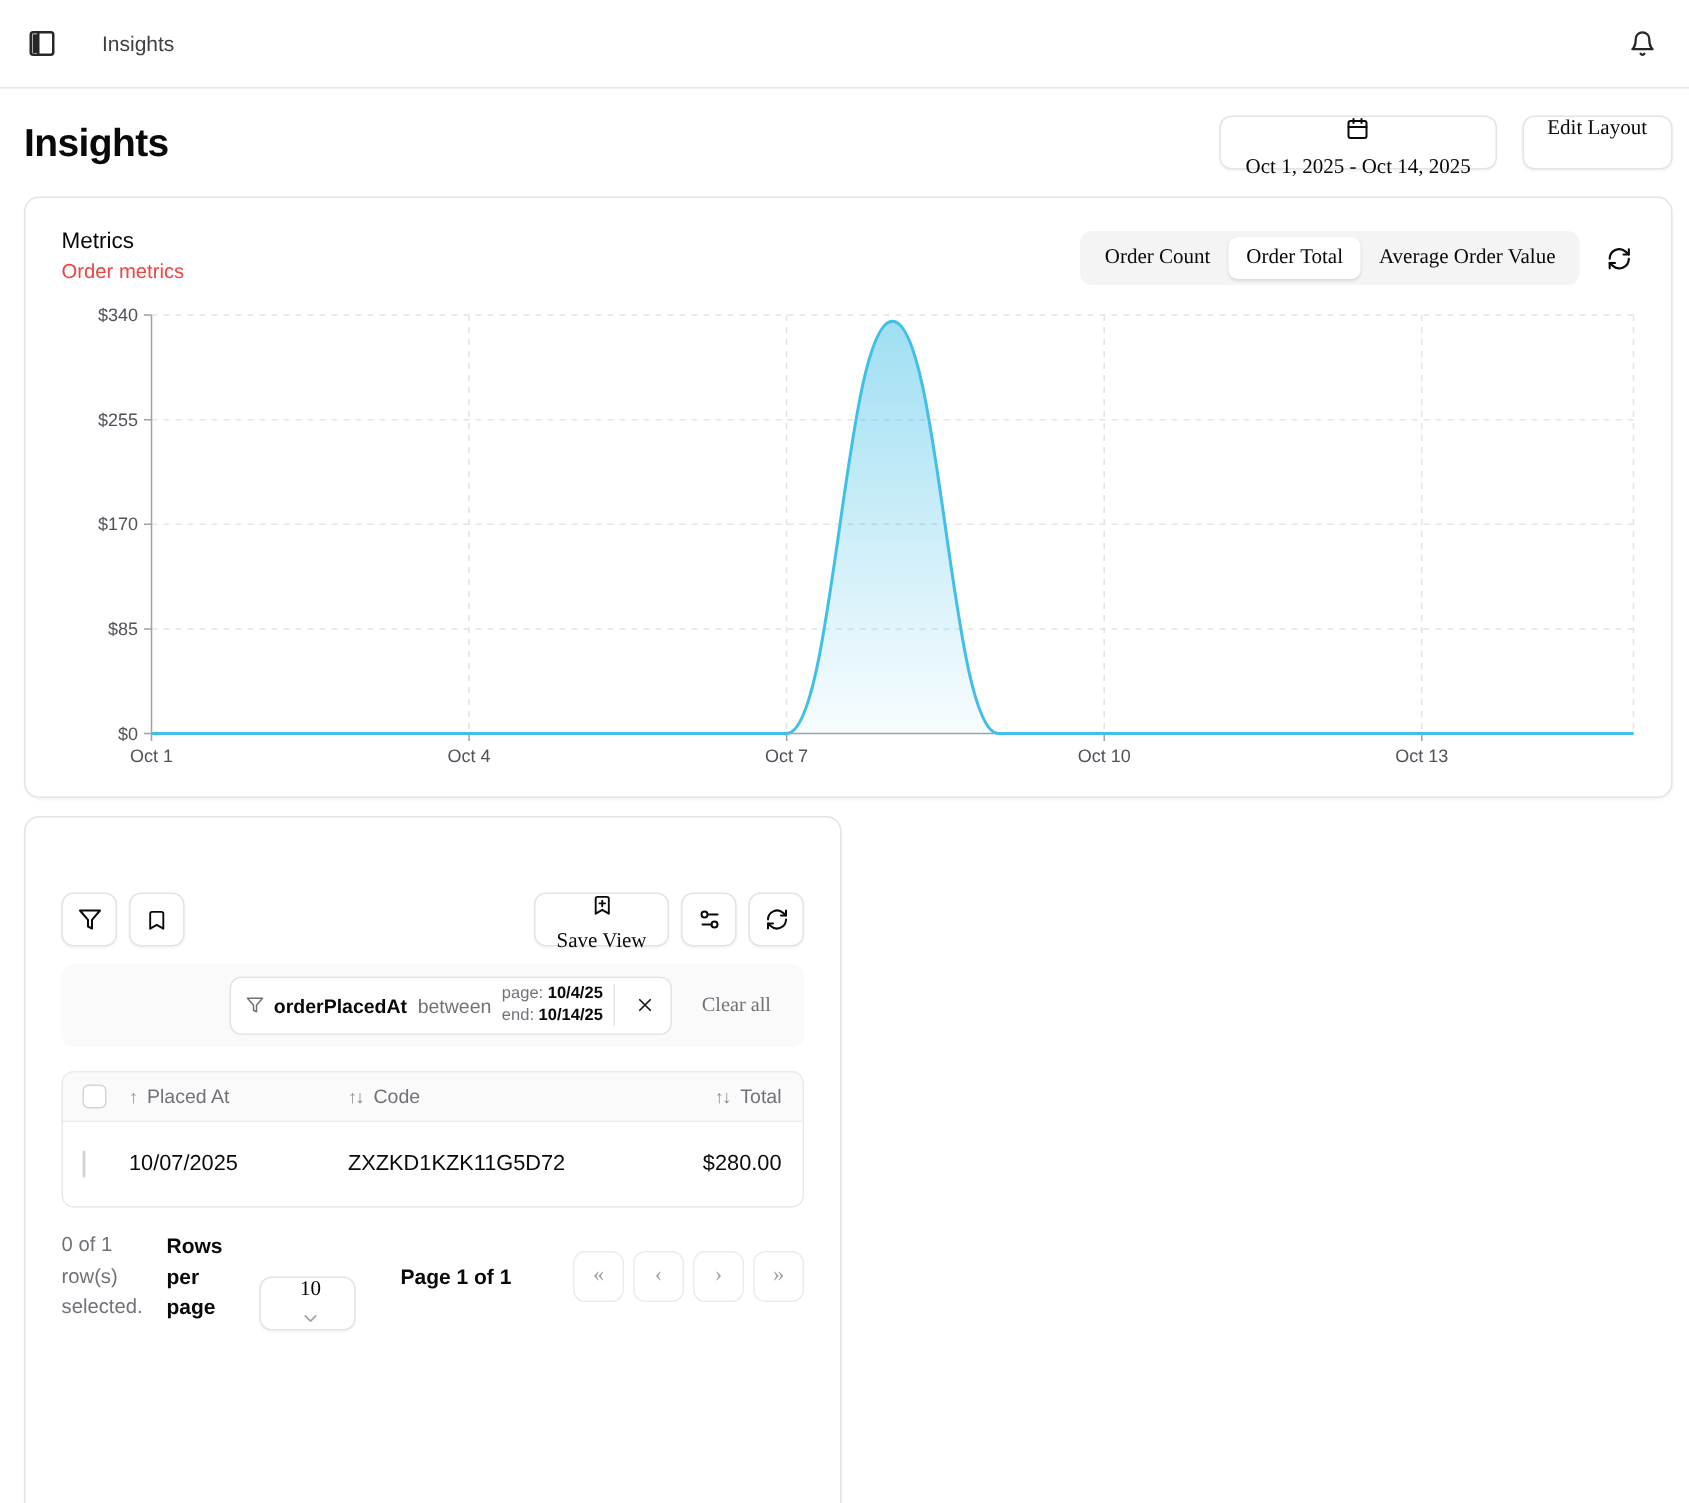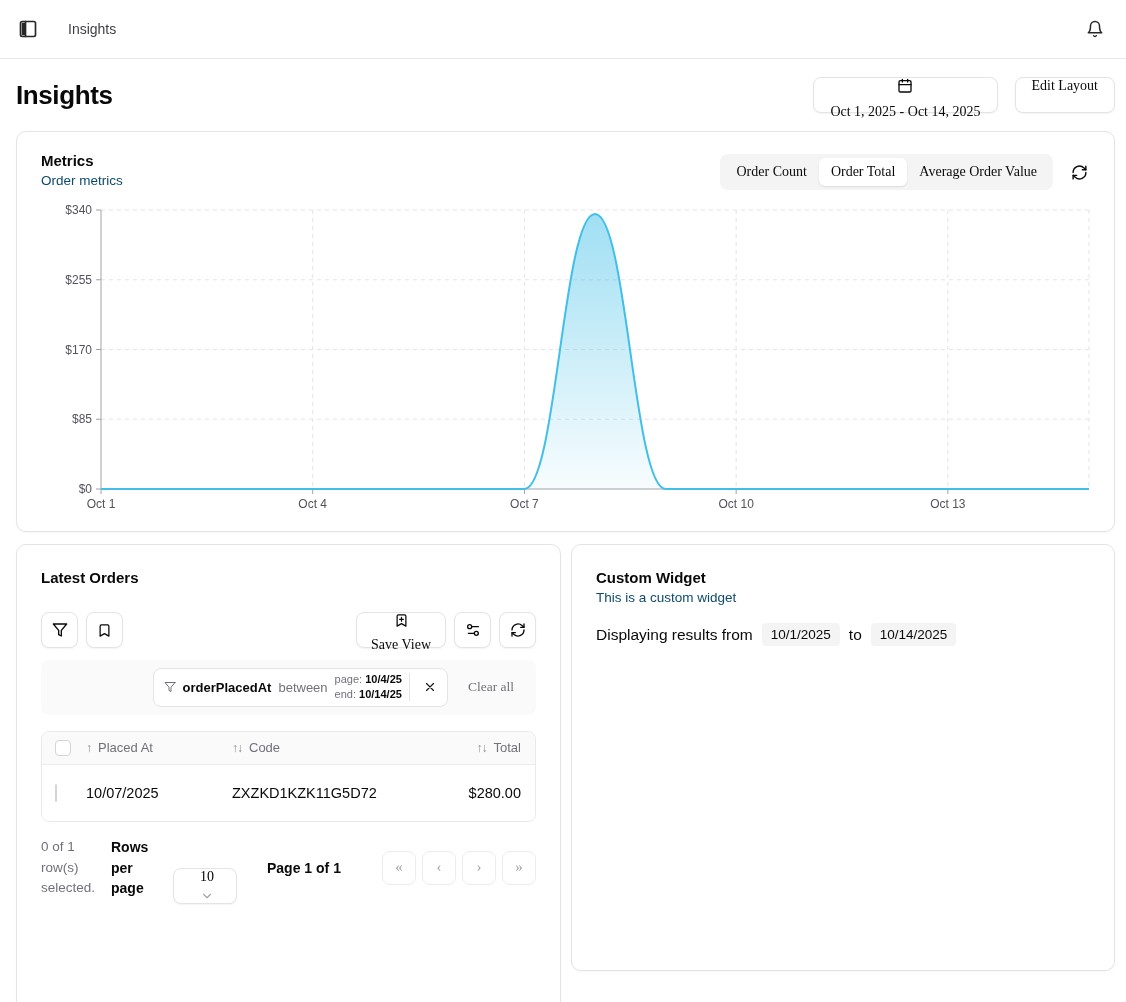--- a/index.html
+++ b/index.html
@@ -20,22 +20,22 @@
     padding:18px 11px 18px 16px; }
   .page-title { font-size:26px; font-weight:700; letter-spacing:-0.4px; }
   .header-actions { display:flex; gap:17px; }
   .btn { display:inline-flex; align-items:center; gap:10px; height:36px; padding:0 16px;
     border:1px solid #e4e4e7; border-radius:8px; background:#fff; font-size:14px;
     font-weight:500; color:#09090b; box-shadow:0 1px 2px rgba(0,0,0,.05); }
 
   
   .card { background:#fff; border:1px solid #e4e4e7; border-radius:10px;
     box-shadow:0 1px 2px rgba(0,0,0,.04); }
-  .card-title { font-size:15px; font-weight:700; }
-  .card-subtitle { font-size:13.5px; color:#0c4a6e; margin-top:4px; }
+  .card-title { font-size:15px; font-weight:400; }
+  .card-subtitle { font-size:13.5px; color:#ef4444; margin-top:4px; }
 
   .metrics-card { margin:0 11px 12px 16px; padding:20px 24px 14px; }
   .metrics-head { display:flex; justify-content:space-between; align-items:flex-start; }
   .metrics-controls { display:flex; align-items:center; gap:16px; margin-top:2px; }
   .tabs { display:flex; background:#f4f4f5; border-radius:8px; padding:4px; }
   .tab { border:none; background:transparent; padding:6px 12px; font-size:14px;
     font-weight:500; color:#09090b; border-radius:6px; white-space:nowrap; }
   .tab.active { background:#fff; box-shadow:0 1px 2px rgba(0,0,0,.1); }
   #order-chart { margin-top:12px; }
   #order-chart text { font-family:"Liberation Sans", sans-serif; font-size:12px; }
@@ -204,21 +204,20 @@
         <line x1="60" y1="287" x2="1048" y2="287" stroke="#a1a1aa"></line>
         <path d="M 60 287 C 91.75714285714285 287, 98.8142857142857 287, 130.57142857142856 287 C 162.32857142857142 287, 169.38571428571427 287, 201.14285714285714 287 C 232.89999999999998 287, 239.95714285714283 287, 271.71428571428567 287 C 303.47142857142853 287, 310.5285714285714 287, 342.2857142857143 287 C 374.04285714285714 287, 381.1 287, 412.8571428571429 287 C 444.6142857142857 287, 451.6714285714286 287, 483.4285714285714 287 C 515.1857142857143 287, 522.2428571428571 12.102941176470551, 554 12.102941176470551 C 585.7571428571429 12.102941176470551, 592.8142857142857 287, 624.5714285714286 287 C 656.3285714285714 287, 663.3857142857144 287, 695.1428571428572 287 C 726.9000000000001 287, 733.9571428571429 287, 765.7142857142858 287 C 797.4714285714285 287, 804.5285714285715 287, 836.2857142857142 287 C 868.0428571428571 287, 875.0999999999999 287, 906.8571428571428 287 C 938.6142857142856 287, 945.6714285714286 287, 977.4285714285714 287 L 1048 287 L 1048 287 L 60 287 Z" fill="url(#cg)"></path>
         <path d="M 60 287 C 91.75714285714285 287, 98.8142857142857 287, 130.57142857142856 287 C 162.32857142857142 287, 169.38571428571427 287, 201.14285714285714 287 C 232.89999999999998 287, 239.95714285714283 287, 271.71428571428567 287 C 303.47142857142853 287, 310.5285714285714 287, 342.2857142857143 287 C 374.04285714285714 287, 381.1 287, 412.8571428571429 287 C 444.6142857142857 287, 451.6714285714286 287, 483.4285714285714 287 C 515.1857142857143 287, 522.2428571428571 12.102941176470551, 554 12.102941176470551 C 585.7571428571429 12.102941176470551, 592.8142857142857 287, 624.5714285714286 287 C 656.3285714285714 287, 663.3857142857144 287, 695.1428571428572 287 C 726.9000000000001 287, 733.9571428571429 287, 765.7142857142858 287 C 797.4714285714285 287, 804.5285714285715 287, 836.2857142857142 287 C 868.0428571428571 287, 875.0999999999999 287, 906.8571428571428 287 C 938.6142857142856 287, 945.6714285714286 287, 977.4285714285714 287 L 1048 287" fill="none" stroke="#41bfe8" stroke-width="2" stroke-linejoin="round"></path>
       </svg>
     </div>
 </section>
 
 <div class="bottom-grid">
 
   <section class="card orders-card">
-    <div class="card-title">Latest Orders</div>
 
     <div class="toolbar">
       <div class="toolbar-left">
         <button class="icon-btn">
           <span>
             <svg width="16" height="16" viewBox="0 0 24 24" fill="none" stroke="#09090b" stroke-width="2" stroke-linecap="round" stroke-linejoin="round">
               <path d="M22 3H2l8 9.46V19l4 2v-8.54L22 3z"></path>
             </svg>
           </span>
         </button>
@@ -336,24 +335,14 @@
         <button class="pager-btn">
             <span>›</span>
           </button>
         <button class="pager-btn">
             <span>»</span>
           </button>
       </div>
     </div>
   </section>
 
-  <section class="card widget-card">
-    <div class="card-title">Custom Widget</div>
-    <div class="card-subtitle">This is a custom widget</div>
-    <div class="widget-text">
-      <span>Displaying results from</span>
-      <span class="date-badge">10/1/2025</span>
-      <span>to</span>
-      <span class="date-badge">10/14/2025</span>
-    </div>
-  </section>
 
 </div>
 
 </body></html>

